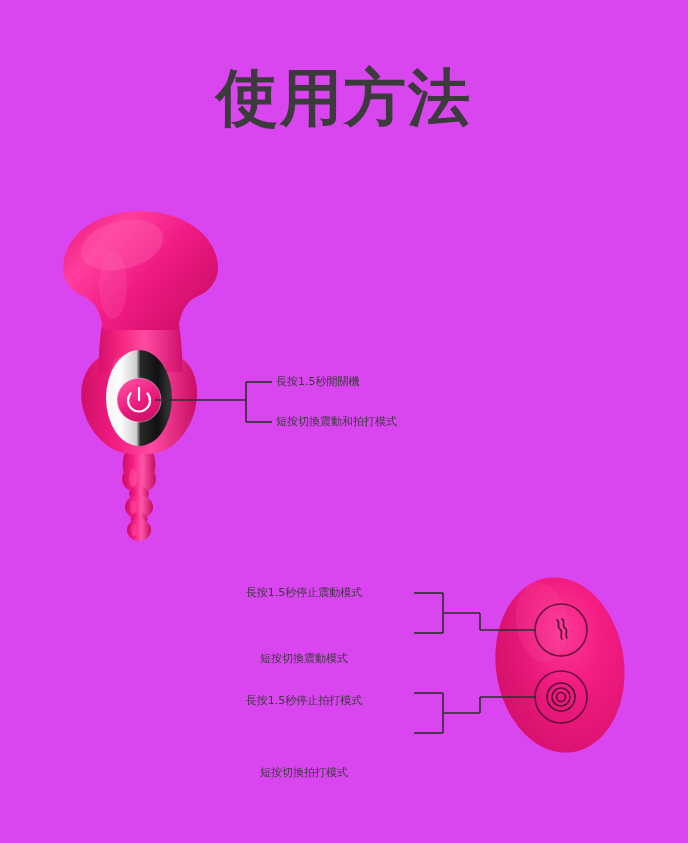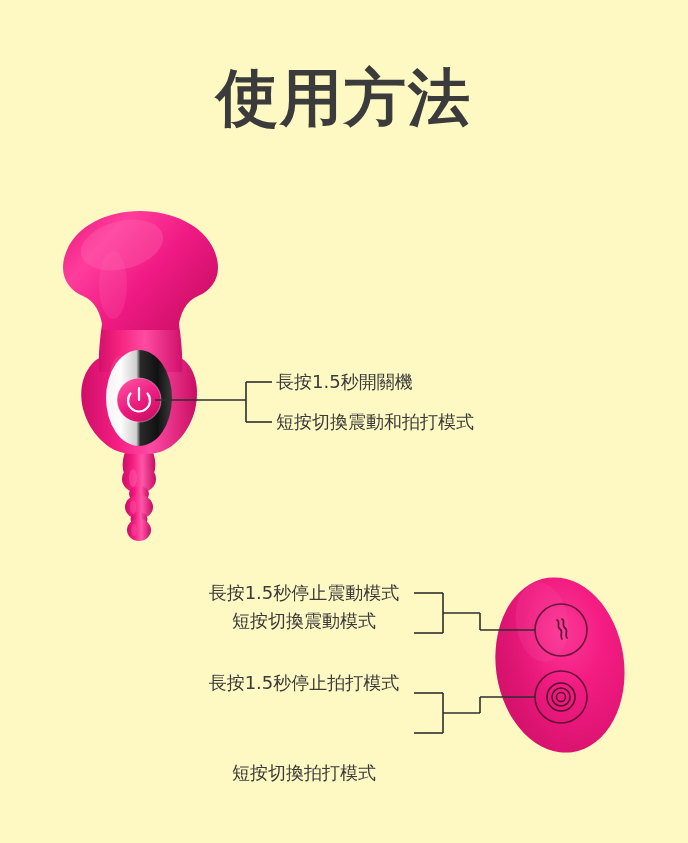--- a/index.html
+++ b/index.html
@@ -11,21 +11,21 @@
     height: 843px;
     background: #f5f5f4;
     font-family: "Liberation Sans", "DejaVu Sans", sans-serif;
     overflow: hidden;
     position: relative;
   }
   #stage {
     position: relative;
     width: 688px;
     height: 843px;
-    background: #fef9c3;
+    background: #d946ef;
   }
   .page-title {
     position: absolute;
     left: 0;
     top: 62px;
     width: 688px;
     text-align: center;
     font-size: 62px;
     line-height: 72px;
     font-weight: bold;
@@ -35,21 +35,21 @@
   }
   .svg-layer {
     position: absolute;
     left: 0;
     top: 0;
     width: 688px;
     height: 843px;
   }
   .callout-label {
     position: absolute;
-    font-size: 18px;
+    font-size: 11px;
     line-height: 22px;
     color: #3a3a3a;
     white-space: nowrap;
     font-family: "DejaVu Sans", "Liberation Sans", sans-serif;
   }
   .callout-label.right-align {
     text-align: center;
   }
 </style>
 </head>
@@ -225,19 +225,19 @@
       <line x1="480" y1="697" x2="535" y2="697"></line>
     </g>
   </svg>
 
   <div class="callout-label" style="left:276px; top:371px;">長按1.5秒開關機</div>
 
   <div class="callout-label" style="left:276px; top:411px;text-align:center;">短按切換震動和拍打模式</div>
 
   <div class="callout-label right-align" style="left:202px; top:582px; width:204px;">長按1.5秒停止震動模式</div>
 
-  <div class="callout-label right-align" style="left:202px; top:610px; width:204px;">短按切換震動模式</div>
-
-  <div class="callout-label right-align" style="left:202px; top:672px; width:204px;">長按1.5秒停止拍打模式</div>
+  <div class="callout-label right-align" style="left:202px; top:648px; width:204px;">短按切換震動模式</div>
+
+  <div class="callout-label right-align" style="left:202px; top:690px; width:204px;">長按1.5秒停止拍打模式</div>
 
   <div class="callout-label right-align" style="left:202px; top:762px; width:204px;">短按切換拍打模式</div>
 
 </div>
 
 </body></html>

